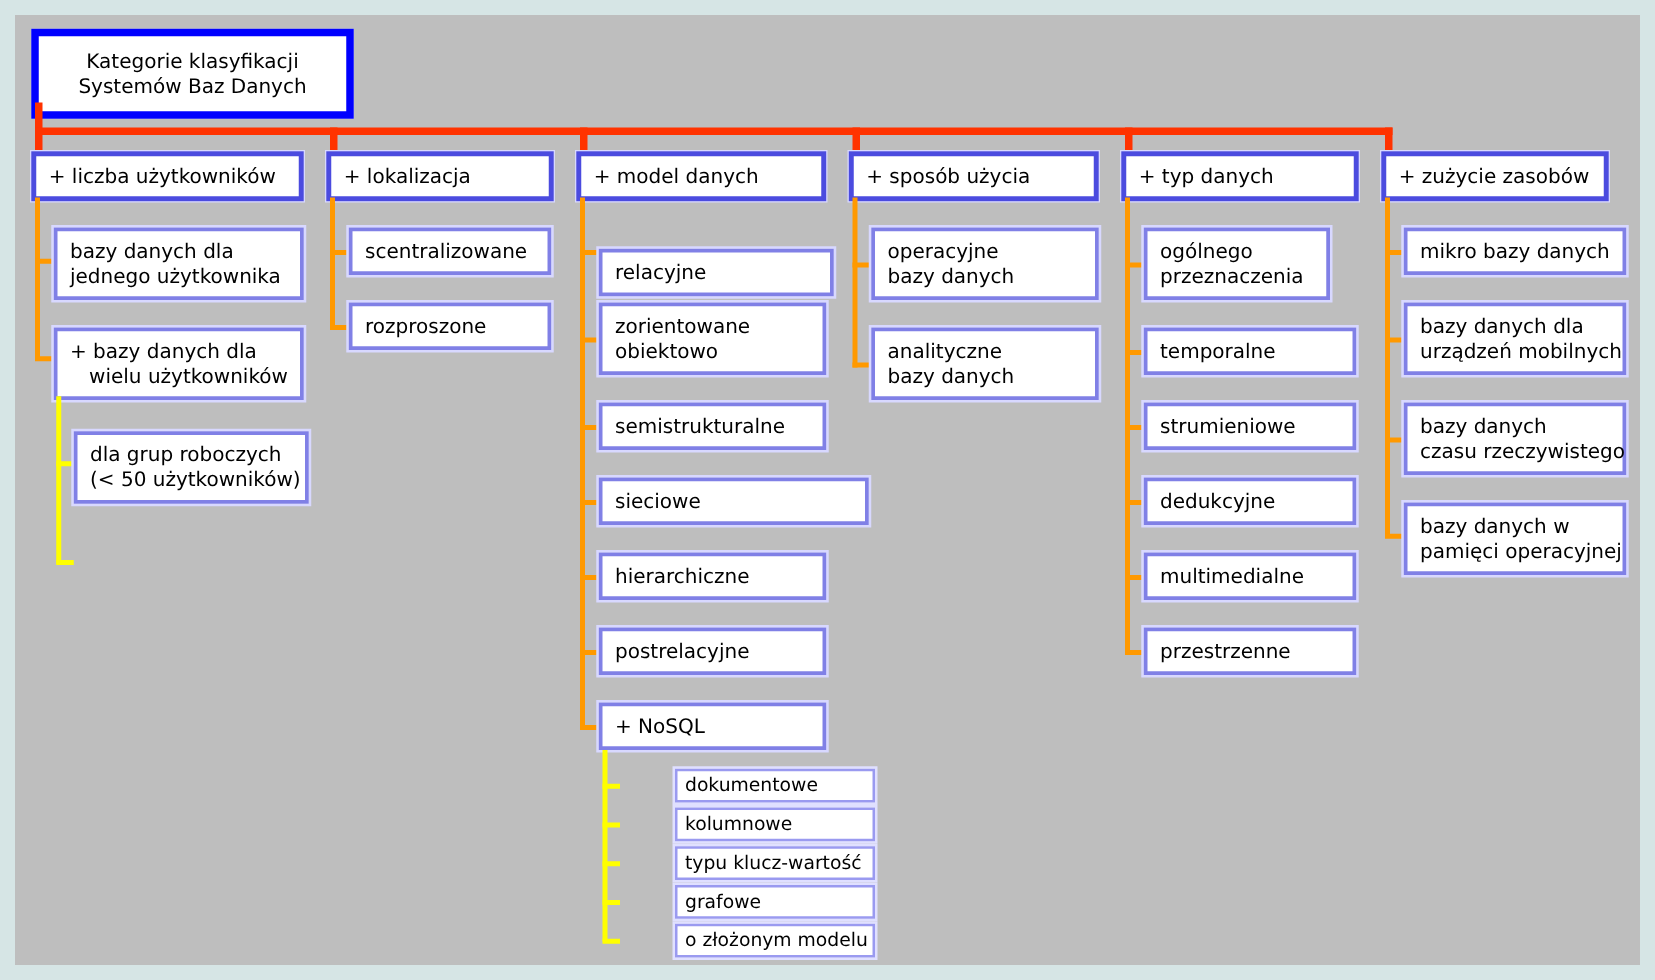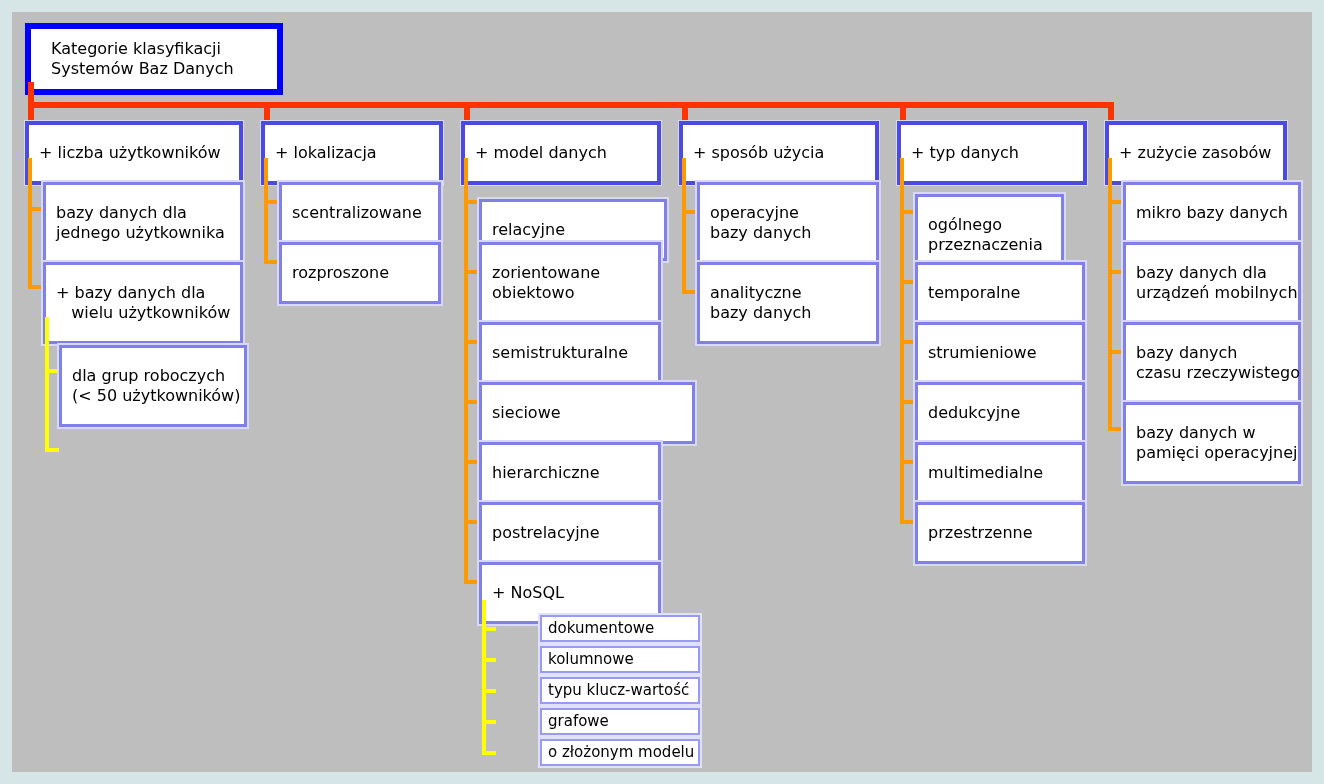--- a/index.html
+++ b/index.html
@@ -16,27 +16,27 @@
   .canvas{
     position:absolute;
     left:12px;top:12px;
     width:1300px;height:760px;
     background:#bebebe;
   }
   .box{
     position:absolute;
     background:#fff;
     box-sizing:border-box;
-    padding:18px 10px;
+    padding:6px 10px;
     line-height:1.25;
     white-space:pre;
   }
   .root-box{
     border:6px solid #0000ff;
-    text-align:left;
+    text-align:center;
     padding:10px 20px;
   }
   .cat-box{
     border:4px solid #4b4bdf;
     box-shadow:0 0 0 1px #d8d8ff;
   }
   .mid-box{
     border:3px solid #8080e6;
     box-shadow:0 0 0 2px #d8d8ff;
   }
@@ -139,21 +139,21 @@
 bazy danych</div>
 
   <div class="conn orange" style="left:888px;top:146px;width:4px;height:366px"></div>
   <div class="conn orange" style="left:888px;top:198px;width:16px;height:4px"></div>
   <div class="conn orange" style="left:888px;top:268px;width:16px;height:4px"></div>
   <div class="conn orange" style="left:888px;top:328px;width:16px;height:4px"></div>
   <div class="conn orange" style="left:888px;top:388px;width:16px;height:4px"></div>
   <div class="conn orange" style="left:888px;top:448px;width:16px;height:4px"></div>
   <div class="conn orange" style="left:888px;top:508px;width:16px;height:4px"></div>
 
-  <div class="box mid-box" style="left:903px;top:182px;width:149px">ogólnego
+  <div class="box mid-box" style="left:903px;top:170px;width:149px">ogólnego
 przeznaczenia</div>
   <div class="box mid-box" style="left:903px;top:250px;width:170px">temporalne</div>
   <div class="box mid-box" style="left:903px;top:310px;width:170px">strumieniowe</div>
   <div class="box mid-box" style="left:903px;top:370px;width:170px">dedukcyjne</div>
   <div class="box mid-box" style="left:903px;top:430px;width:170px">multimedialne</div>
   <div class="box mid-box" style="left:903px;top:490px;width:170px">przestrzenne</div>
 
   <div class="conn orange" style="left:1096px;top:146px;width:4px;height:272px"></div>
   <div class="conn orange" style="left:1096px;top:188px;width:16px;height:4px"></div>
   <div class="conn orange" style="left:1096px;top:258px;width:16px;height:4px"></div>

